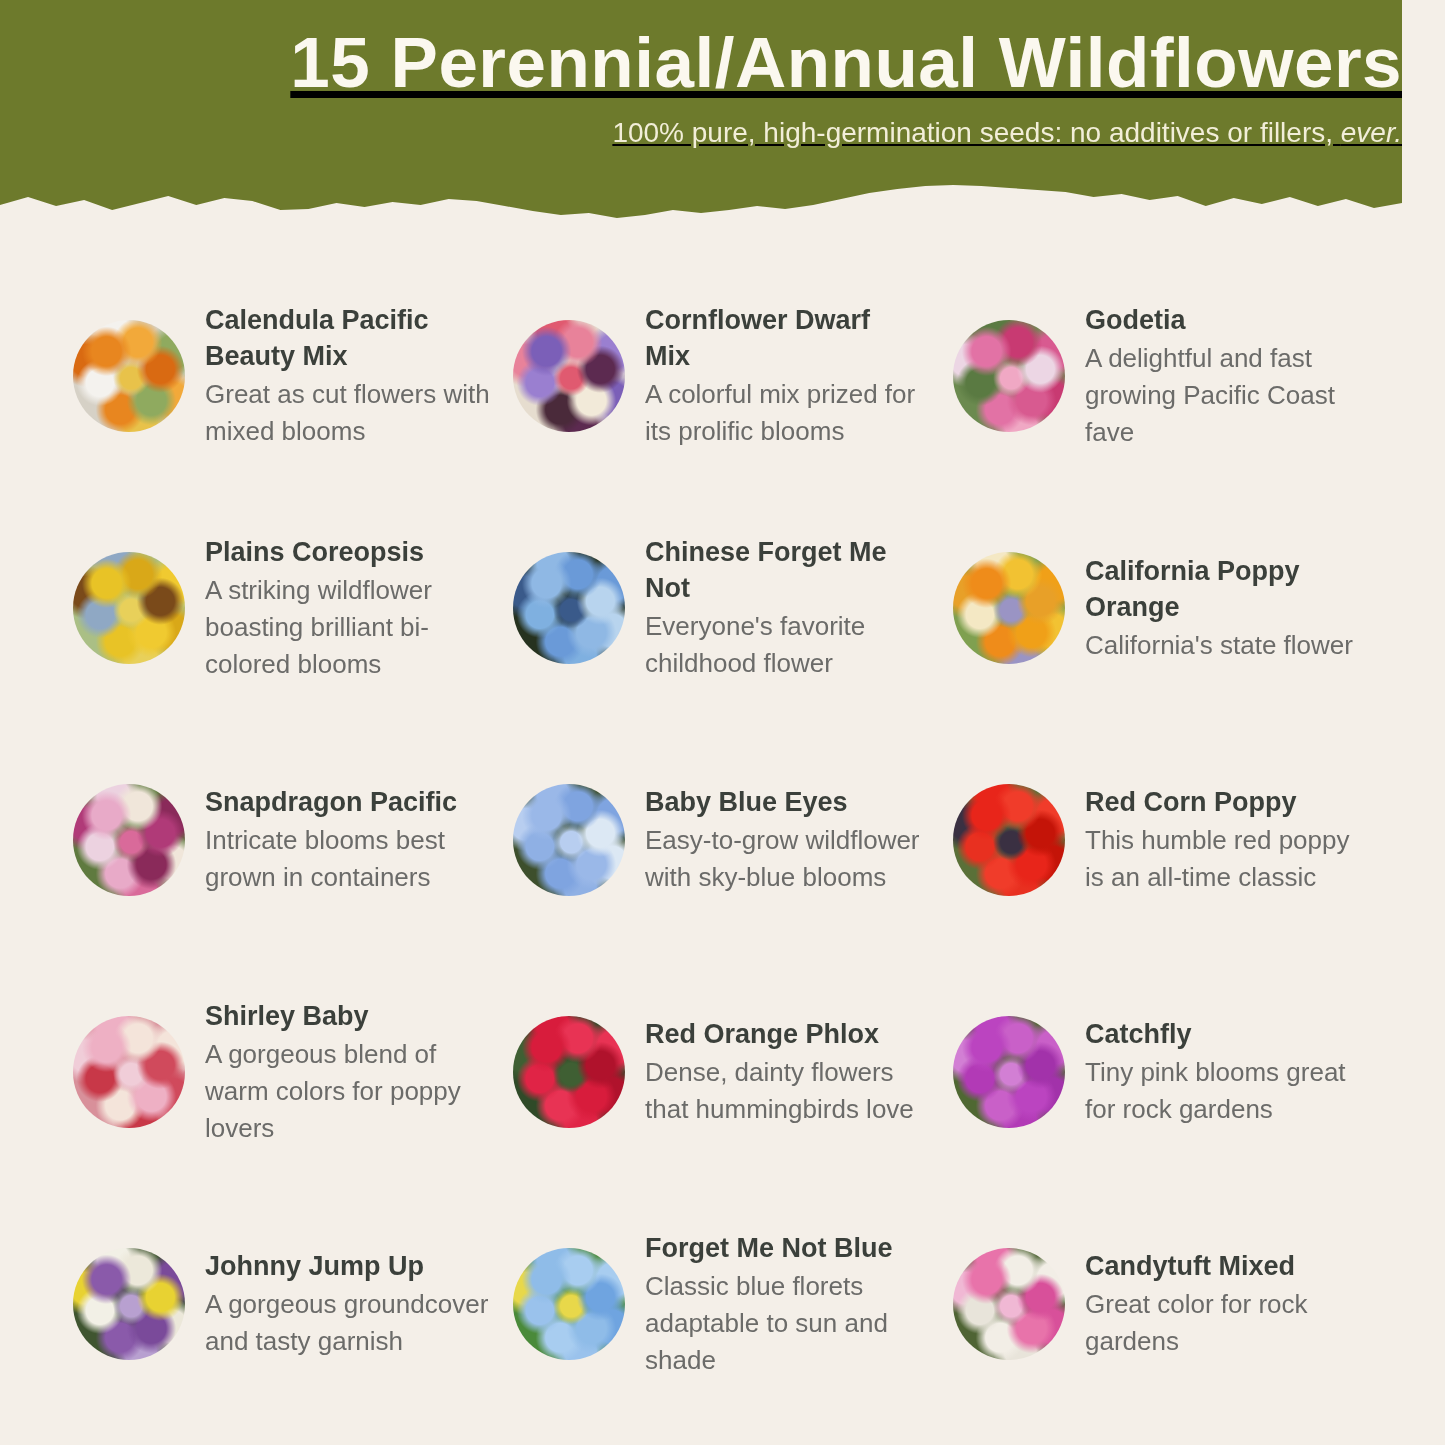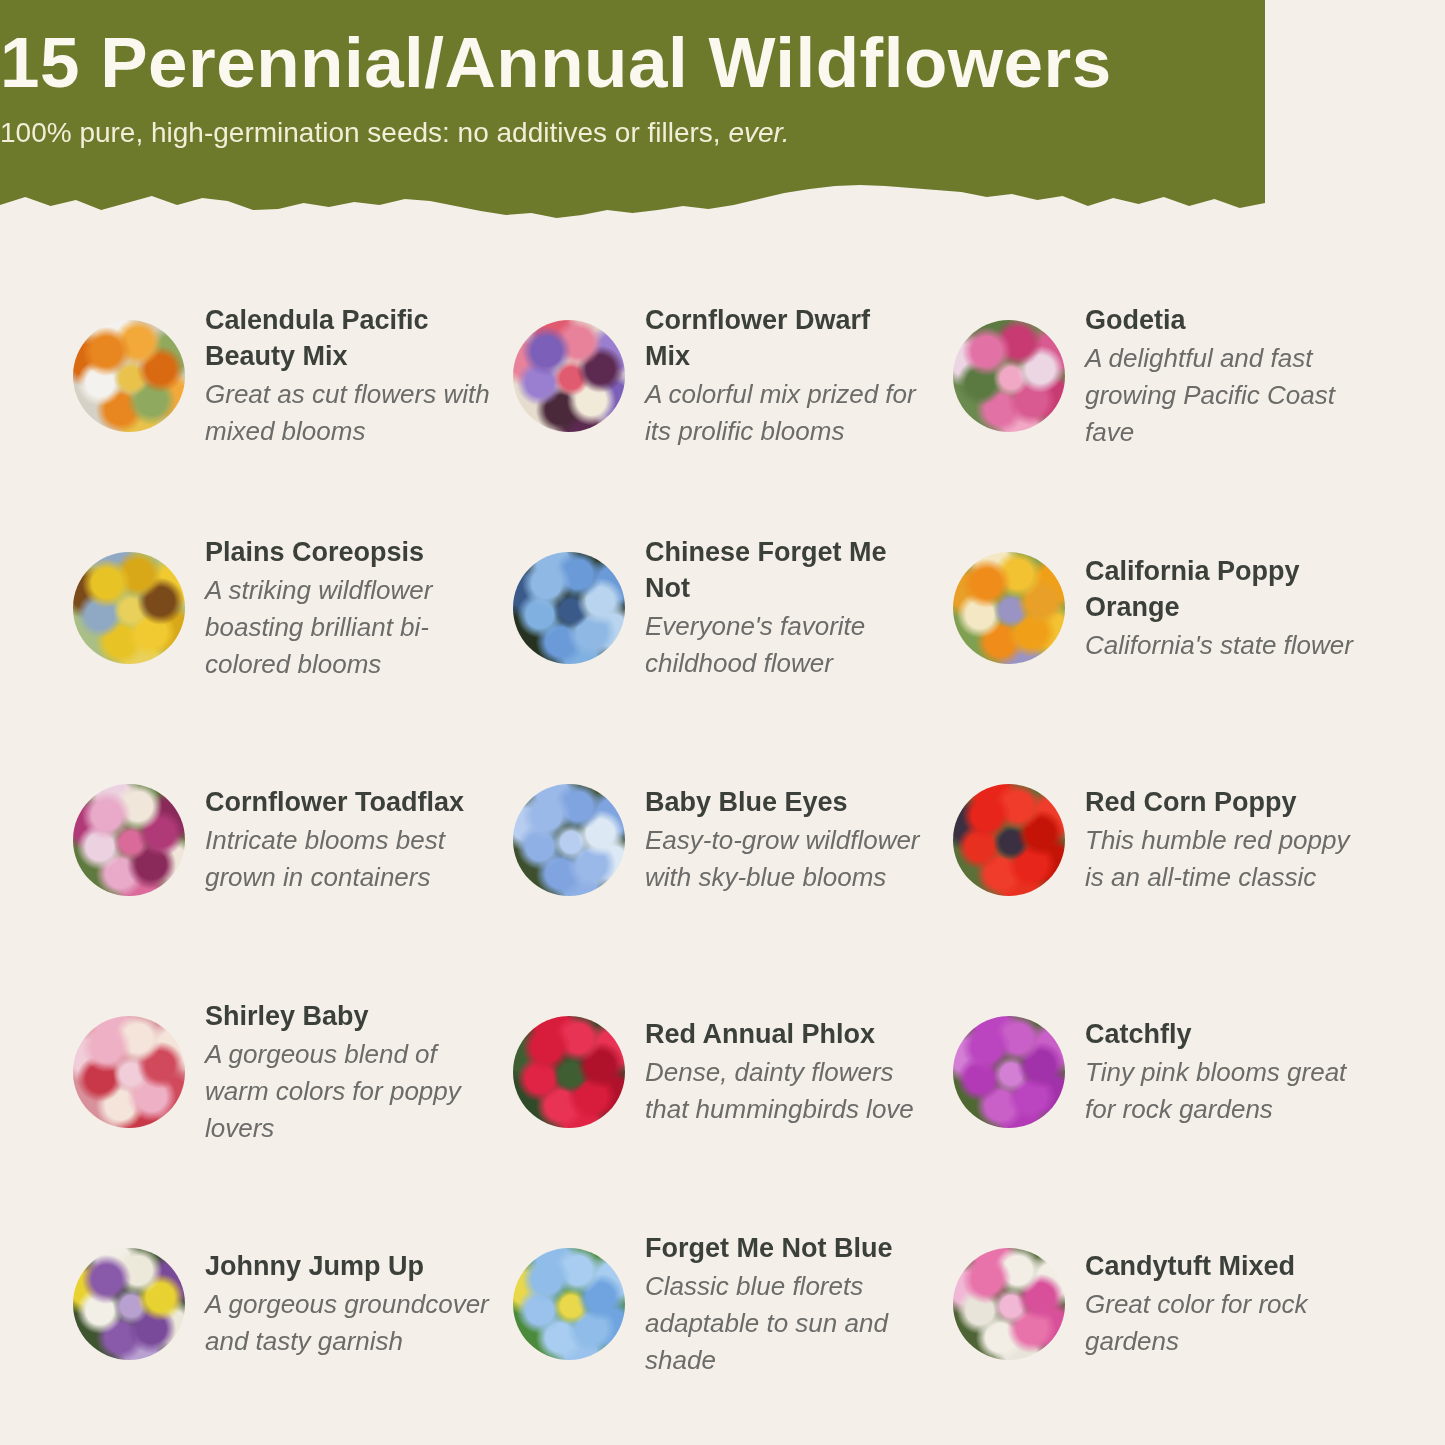--- a/index.html
+++ b/index.html
@@ -6,35 +6,36 @@
   html, body {
     width: 1445px; height: 1445px;
     font-family: "Liberation Sans", "DejaVu Sans", sans-serif;
     background: var(--page-bg, #f4efe8);
     overflow: hidden;
   }
 
   
   .header {
     position: relative;
-    width: 1265px; height: 228px;
+    width: 1402px; height: 228px;
     background: var(--header-bg, #6d7a2c);
-    text-align: left;
+    text-align: right;
     clip-path: polygon(
       0 0, 100% 0,
       100% 203px, 98% 208px, 96% 199px, 94% 206px, 92% 197px, 90% 204px,
       88% 198px, 86% 206px, 84% 196px, 82% 200px, 80% 194px, 78% 197px,
       76% 192px, 74% 190px, 72% 188px, 70% 186px, 68% 185px, 66% 186px,
       64% 189px, 62% 193px, 60% 199px, 58% 205px, 56% 209px, 54% 206px,
       52% 210px, 50% 213px, 48% 210px, 46% 215px, 44% 218px, 42% 213px,
       40% 215px, 38% 211px, 36% 206px, 34% 201px, 32% 199px, 30% 205px,
       28% 202px, 26% 207px, 24% 203px, 22% 209px, 20% 210px, 18% 201px,
       16% 198px, 14% 205px, 12% 196px, 10% 203px, 8% 210px, 6% 200px,
       4% 206px, 2% 197px, 0 205px
     );
+    text-decoration: underline;
   }
   .header h1 {
     padding-top: 24px;
     font-size: 71px;
     line-height: 78px;
     font-weight: 700;
     letter-spacing: 0.5px;
     color: var(--header-title-color, #fbf8ef);
   }
   .header .subtitle {
@@ -72,21 +73,20 @@
     color: var(--item-title-color, #3b403b);
     max-width: 265px;
   }
   .desc {
     margin-top: 2px;
     font-size: 26px;
     line-height: 37px;
     font-weight: 400;
     color: var(--item-desc-color, #6b6b69);
     max-width: 292px;
-    font-style: italic;
   }
 </style>
 </head>
 <body>
 
 <header class="header">
   <h1>15 Perennial/Annual Wildflowers</h1>
   <p class="subtitle"><span>100% pure, high-germination seeds: no additives or fillers, </span><em>ever.</em></p>
 </header>
 
@@ -129,21 +129,21 @@
   <div class="item">
     <div class="photo" style="background-color: rgb(127, 160, 80); background-image: radial-gradient(circle at 30% 28%, rgb(239, 140, 26) 0%, rgb(239, 140, 26) 13%, transparent 22%), radial-gradient(circle at 58% 20%, rgb(242, 194, 50) 0%, rgb(242, 194, 50) 13%, transparent 22%), radial-gradient(circle at 78% 44%, rgb(232, 160, 40) 0%, rgb(232, 160, 40) 13%, transparent 22%), radial-gradient(circle at 52% 52%, rgb(154, 148, 196) 0%, rgb(154, 148, 196) 13%, transparent 22%), radial-gradient(circle at 24% 56%, rgb(244, 232, 196) 0%, rgb(244, 232, 196) 13%, transparent 22%), radial-gradient(circle at 70% 72%, rgb(240, 160, 24) 0%, rgb(240, 160, 24) 13%, transparent 22%), radial-gradient(circle at 42% 80%, rgb(239, 140, 26) 0%, rgb(239, 140, 26) 13%, transparent 22%), radial-gradient(circle at 88% 70%, rgb(242, 194, 50) 0%, rgb(242, 194, 50) 13%, transparent 22%), radial-gradient(circle at 12% 36%, rgb(232, 160, 40) 0%, rgb(232, 160, 40) 13%, transparent 22%), radial-gradient(circle at 60% 92%, rgb(154, 148, 196) 0%, rgb(154, 148, 196) 13%, transparent 22%), radial-gradient(circle at 36% 10%, rgb(244, 232, 196) 0%, rgb(244, 232, 196) 13%, transparent 22%), radial-gradient(circle at 90% 28%, rgb(240, 160, 24) 0%, rgb(240, 160, 24) 13%, transparent 22%);"></div>
     <div class="text">
       <div class="title">California Poppy Orange</div>
       <div class="desc">California's state flower</div>
     </div>
   </div>
   <div class="item">
     <div class="photo" style="background-color: rgb(95, 122, 63); background-image: radial-gradient(circle at 30% 28%, rgb(232, 170, 200) 0%, rgb(232, 170, 200) 13%, transparent 22%), radial-gradient(circle at 58% 20%, rgb(240, 230, 218) 0%, rgb(240, 230, 218) 13%, transparent 22%), radial-gradient(circle at 78% 44%, rgb(176, 58, 120) 0%, rgb(176, 58, 120) 13%, transparent 22%), radial-gradient(circle at 52% 52%, rgb(217, 106, 154) 0%, rgb(217, 106, 154) 13%, transparent 22%), radial-gradient(circle at 24% 56%, rgb(236, 210, 224) 0%, rgb(236, 210, 224) 13%, transparent 22%), radial-gradient(circle at 70% 72%, rgb(138, 42, 90) 0%, rgb(138, 42, 90) 13%, transparent 22%), radial-gradient(circle at 42% 80%, rgb(232, 170, 200) 0%, rgb(232, 170, 200) 13%, transparent 22%), radial-gradient(circle at 88% 70%, rgb(240, 230, 218) 0%, rgb(240, 230, 218) 13%, transparent 22%), radial-gradient(circle at 12% 36%, rgb(176, 58, 120) 0%, rgb(176, 58, 120) 13%, transparent 22%), radial-gradient(circle at 60% 92%, rgb(217, 106, 154) 0%, rgb(217, 106, 154) 13%, transparent 22%), radial-gradient(circle at 36% 10%, rgb(236, 210, 224) 0%, rgb(236, 210, 224) 13%, transparent 22%), radial-gradient(circle at 90% 28%, rgb(138, 42, 90) 0%, rgb(138, 42, 90) 13%, transparent 22%);"></div>
     <div class="text">
-      <div class="title">Cornflower Toadflax</div>
+      <div class="title">Snapdragon Pacific</div>
       <div class="desc">Intricate blooms best grown in containers</div>
     </div>
   </div>
   <div class="item">
     <div class="photo" style="background-color: rgb(61, 79, 44); background-image: radial-gradient(circle at 30% 28%, rgb(154, 184, 232) 0%, rgb(154, 184, 232) 13%, transparent 22%), radial-gradient(circle at 58% 20%, rgb(127, 164, 224) 0%, rgb(127, 164, 224) 13%, transparent 22%), radial-gradient(circle at 78% 44%, rgb(220, 232, 244) 0%, rgb(220, 232, 244) 13%, transparent 22%), radial-gradient(circle at 52% 52%, rgb(184, 206, 240) 0%, rgb(184, 206, 240) 13%, transparent 22%), radial-gradient(circle at 24% 56%, rgb(143, 176, 228) 0%, rgb(143, 176, 228) 13%, transparent 22%), radial-gradient(circle at 70% 72%, rgb(154, 184, 232) 0%, rgb(154, 184, 232) 13%, transparent 22%), radial-gradient(circle at 42% 80%, rgb(127, 164, 224) 0%, rgb(127, 164, 224) 13%, transparent 22%), radial-gradient(circle at 88% 70%, rgb(220, 232, 244) 0%, rgb(220, 232, 244) 13%, transparent 22%), radial-gradient(circle at 12% 36%, rgb(184, 206, 240) 0%, rgb(184, 206, 240) 13%, transparent 22%), radial-gradient(circle at 60% 92%, rgb(143, 176, 228) 0%, rgb(143, 176, 228) 13%, transparent 22%), radial-gradient(circle at 36% 10%, rgb(154, 184, 232) 0%, rgb(154, 184, 232) 13%, transparent 22%), radial-gradient(circle at 90% 28%, rgb(127, 164, 224) 0%, rgb(127, 164, 224) 13%, transparent 22%);"></div>
     <div class="text">
       <div class="title">Baby Blue Eyes</div>
       <div class="desc">Easy-to-grow wildflower with sky-blue blooms</div>
     </div>
   </div>
@@ -157,21 +157,21 @@
   <div class="item">
     <div class="photo" style="background-color: rgb(216, 144, 154); background-image: radial-gradient(circle at 30% 28%, rgb(238, 176, 196) 0%, rgb(238, 176, 196) 13%, transparent 22%), radial-gradient(circle at 58% 20%, rgb(244, 228, 218) 0%, rgb(244, 228, 218) 13%, transparent 22%), radial-gradient(circle at 78% 44%, rgb(208, 74, 92) 0%, rgb(208, 74, 92) 13%, transparent 22%), radial-gradient(circle at 52% 52%, rgb(240, 205, 216) 0%, rgb(240, 205, 216) 13%, transparent 22%), radial-gradient(circle at 24% 56%, rgb(200, 56, 72) 0%, rgb(200, 56, 72) 13%, transparent 22%), radial-gradient(circle at 70% 72%, rgb(238, 176, 196) 0%, rgb(238, 176, 196) 13%, transparent 22%), radial-gradient(circle at 42% 80%, rgb(244, 228, 218) 0%, rgb(244, 228, 218) 13%, transparent 22%), radial-gradient(circle at 88% 70%, rgb(208, 74, 92) 0%, rgb(208, 74, 92) 13%, transparent 22%), radial-gradient(circle at 12% 36%, rgb(240, 205, 216) 0%, rgb(240, 205, 216) 13%, transparent 22%), radial-gradient(circle at 60% 92%, rgb(200, 56, 72) 0%, rgb(200, 56, 72) 13%, transparent 22%), radial-gradient(circle at 36% 10%, rgb(238, 176, 196) 0%, rgb(238, 176, 196) 13%, transparent 22%), radial-gradient(circle at 90% 28%, rgb(244, 228, 218) 0%, rgb(244, 228, 218) 13%, transparent 22%);"></div>
     <div class="text">
       <div class="title">Shirley Baby</div>
       <div class="desc">A gorgeous blend of warm colors for poppy lovers</div>
     </div>
   </div>
   <div class="item">
     <div class="photo" style="background-color: rgb(47, 74, 40); background-image: radial-gradient(circle at 30% 28%, rgb(216, 28, 60) 0%, rgb(216, 28, 60) 13%, transparent 22%), radial-gradient(circle at 58% 20%, rgb(232, 51, 84) 0%, rgb(232, 51, 84) 13%, transparent 22%), radial-gradient(circle at 78% 44%, rgb(176, 18, 44) 0%, rgb(176, 18, 44) 13%, transparent 22%), radial-gradient(circle at 52% 52%, rgb(63, 95, 51) 0%, rgb(63, 95, 51) 13%, transparent 22%), radial-gradient(circle at 24% 56%, rgb(224, 36, 70) 0%, rgb(224, 36, 70) 13%, transparent 22%), radial-gradient(circle at 70% 72%, rgb(216, 28, 60) 0%, rgb(216, 28, 60) 13%, transparent 22%), radial-gradient(circle at 42% 80%, rgb(232, 51, 84) 0%, rgb(232, 51, 84) 13%, transparent 22%), radial-gradient(circle at 88% 70%, rgb(176, 18, 44) 0%, rgb(176, 18, 44) 13%, transparent 22%), radial-gradient(circle at 12% 36%, rgb(63, 95, 51) 0%, rgb(63, 95, 51) 13%, transparent 22%), radial-gradient(circle at 60% 92%, rgb(224, 36, 70) 0%, rgb(224, 36, 70) 13%, transparent 22%), radial-gradient(circle at 36% 10%, rgb(216, 28, 60) 0%, rgb(216, 28, 60) 13%, transparent 22%), radial-gradient(circle at 90% 28%, rgb(232, 51, 84) 0%, rgb(232, 51, 84) 13%, transparent 22%);"></div>
     <div class="text">
-      <div class="title">Red Annual Phlox</div>
+      <div class="title">Red Orange Phlox</div>
       <div class="desc">Dense, dainty flowers that hummingbirds love</div>
     </div>
   </div>
   <div class="item">
     <div class="photo" style="background-color: rgb(79, 104, 50); background-image: radial-gradient(circle at 30% 28%, rgb(187, 68, 192) 0%, rgb(187, 68, 192) 13%, transparent 22%), radial-gradient(circle at 58% 20%, rgb(201, 96, 200) 0%, rgb(201, 96, 200) 13%, transparent 22%), radial-gradient(circle at 78% 44%, rgb(162, 50, 170) 0%, rgb(162, 50, 170) 13%, transparent 22%), radial-gradient(circle at 52% 52%, rgb(210, 127, 212) 0%, rgb(210, 127, 212) 13%, transparent 22%), radial-gradient(circle at 24% 56%, rgb(178, 58, 182) 0%, rgb(178, 58, 182) 13%, transparent 22%), radial-gradient(circle at 70% 72%, rgb(187, 68, 192) 0%, rgb(187, 68, 192) 13%, transparent 22%), radial-gradient(circle at 42% 80%, rgb(201, 96, 200) 0%, rgb(201, 96, 200) 13%, transparent 22%), radial-gradient(circle at 88% 70%, rgb(162, 50, 170) 0%, rgb(162, 50, 170) 13%, transparent 22%), radial-gradient(circle at 12% 36%, rgb(210, 127, 212) 0%, rgb(210, 127, 212) 13%, transparent 22%), radial-gradient(circle at 60% 92%, rgb(178, 58, 182) 0%, rgb(178, 58, 182) 13%, transparent 22%), radial-gradient(circle at 36% 10%, rgb(187, 68, 192) 0%, rgb(187, 68, 192) 13%, transparent 22%), radial-gradient(circle at 90% 28%, rgb(201, 96, 200) 0%, rgb(201, 96, 200) 13%, transparent 22%);"></div>
     <div class="text">
       <div class="title">Catchfly</div>
       <div class="desc">Tiny pink blooms great for rock gardens</div>
     </div>
   </div>

